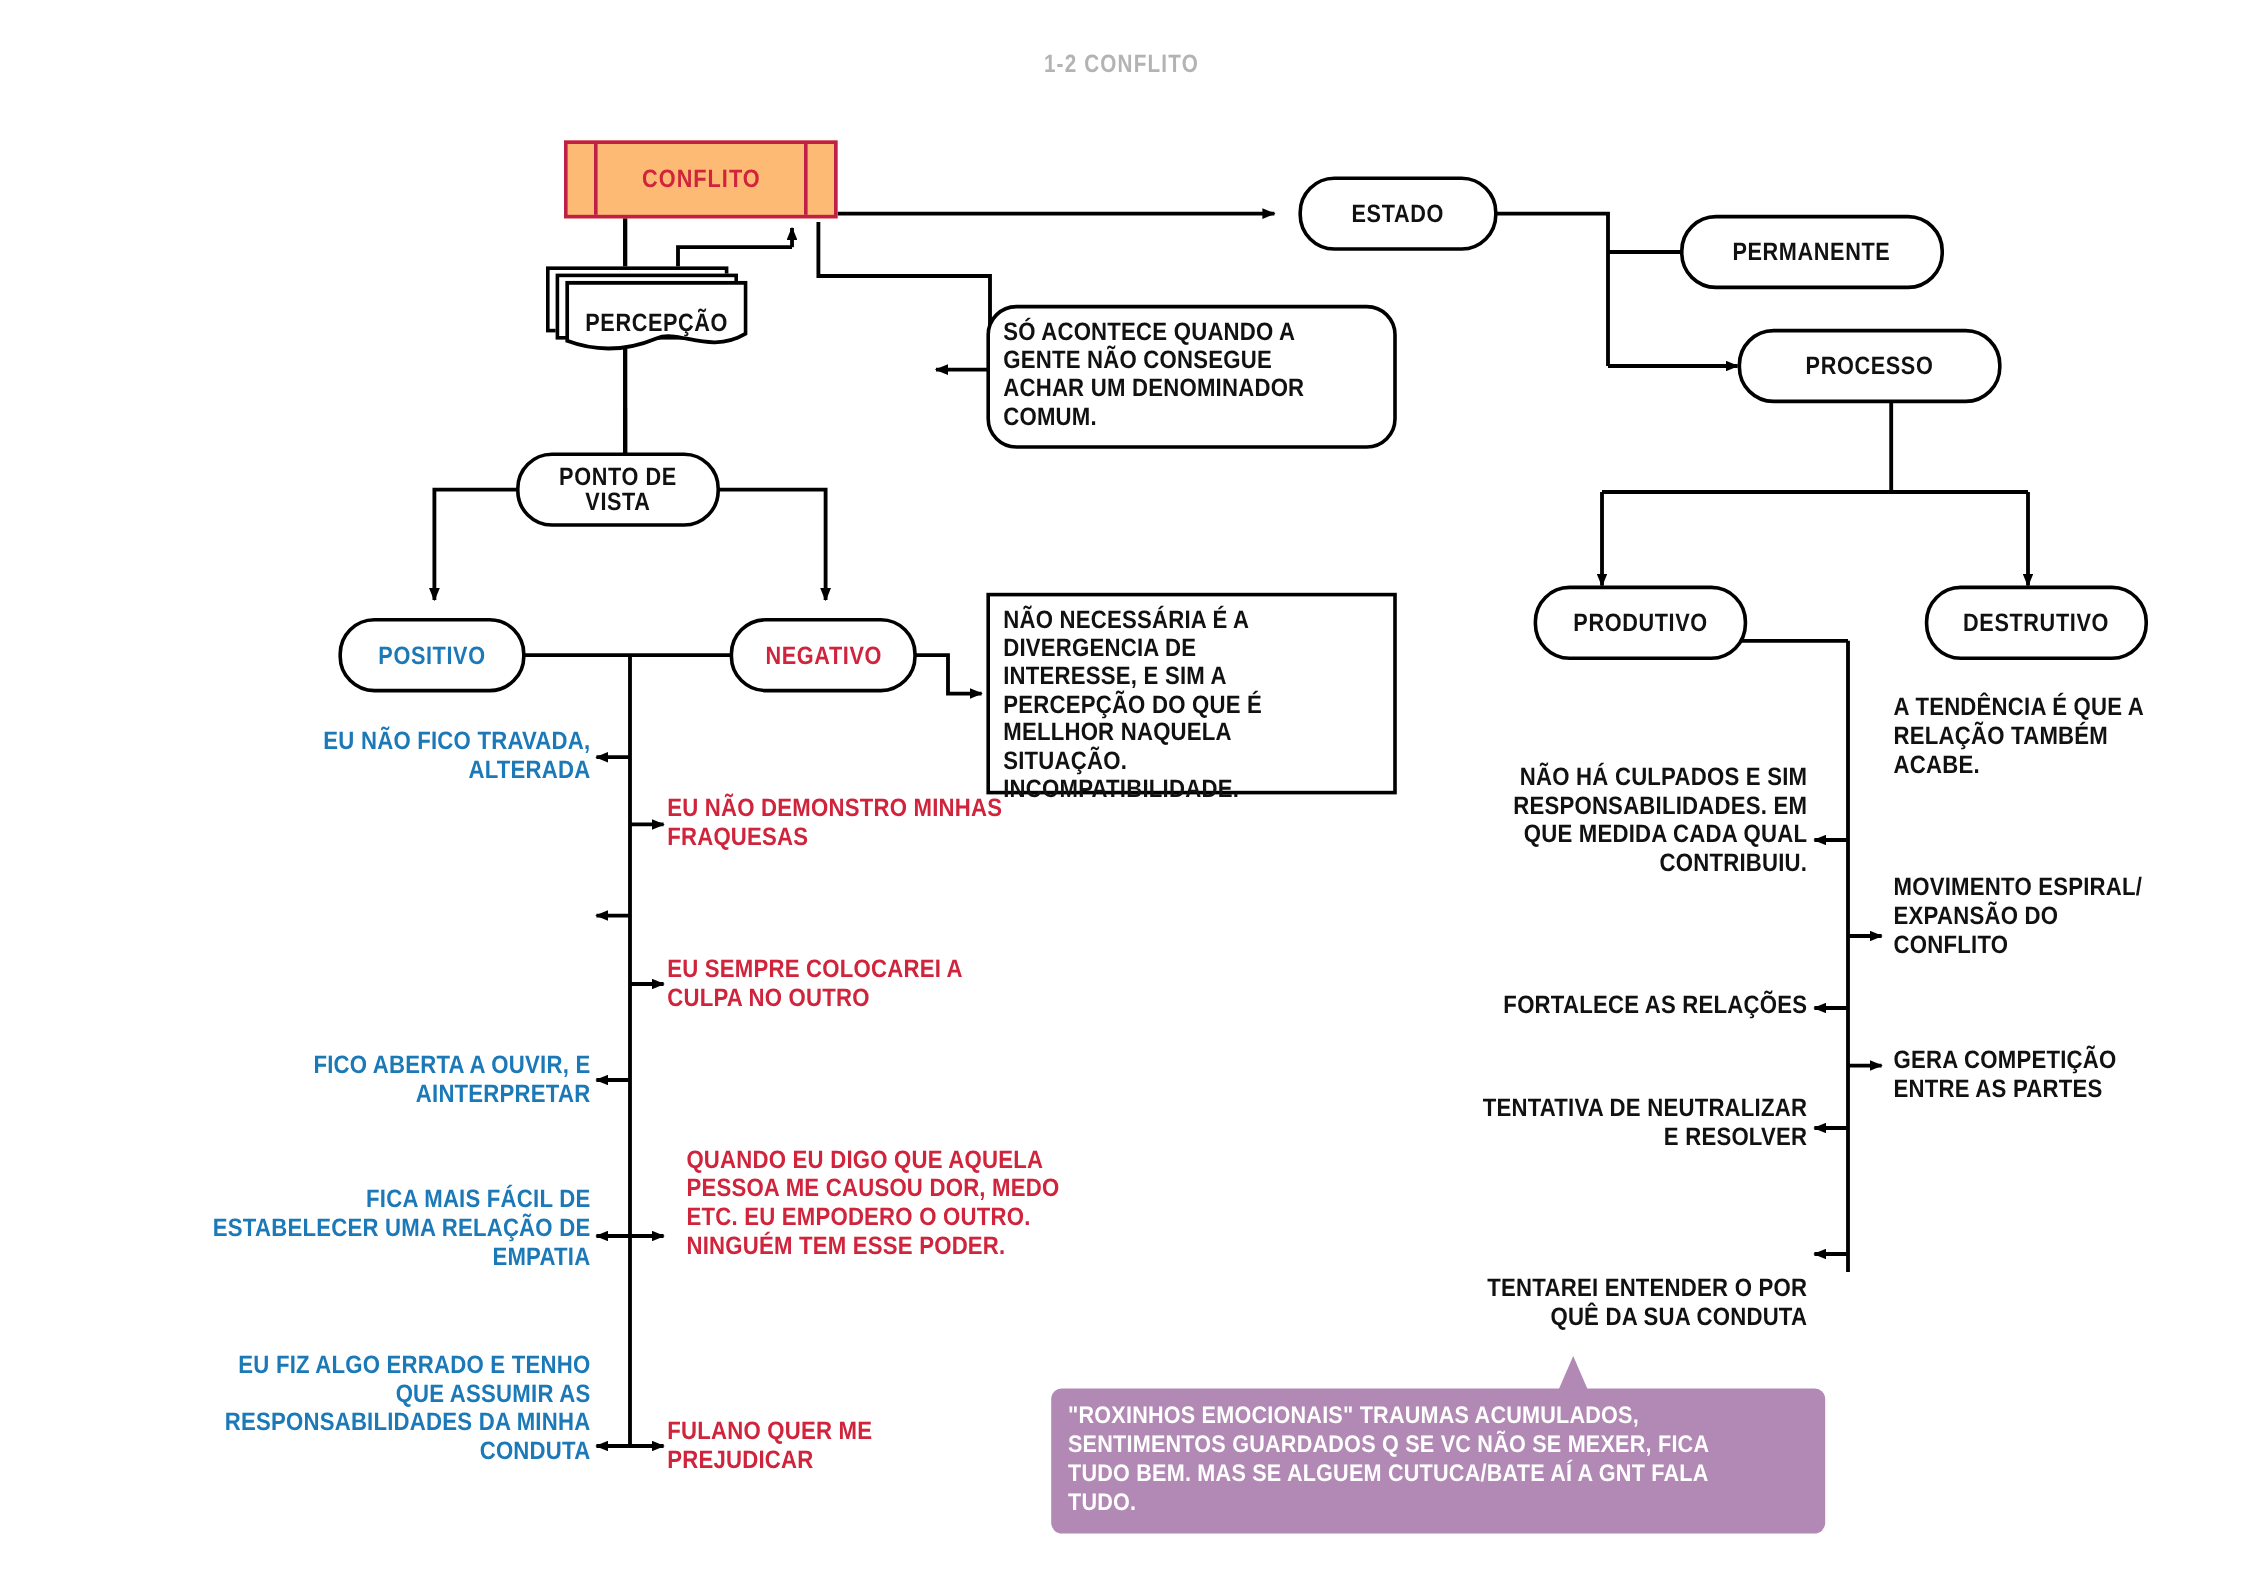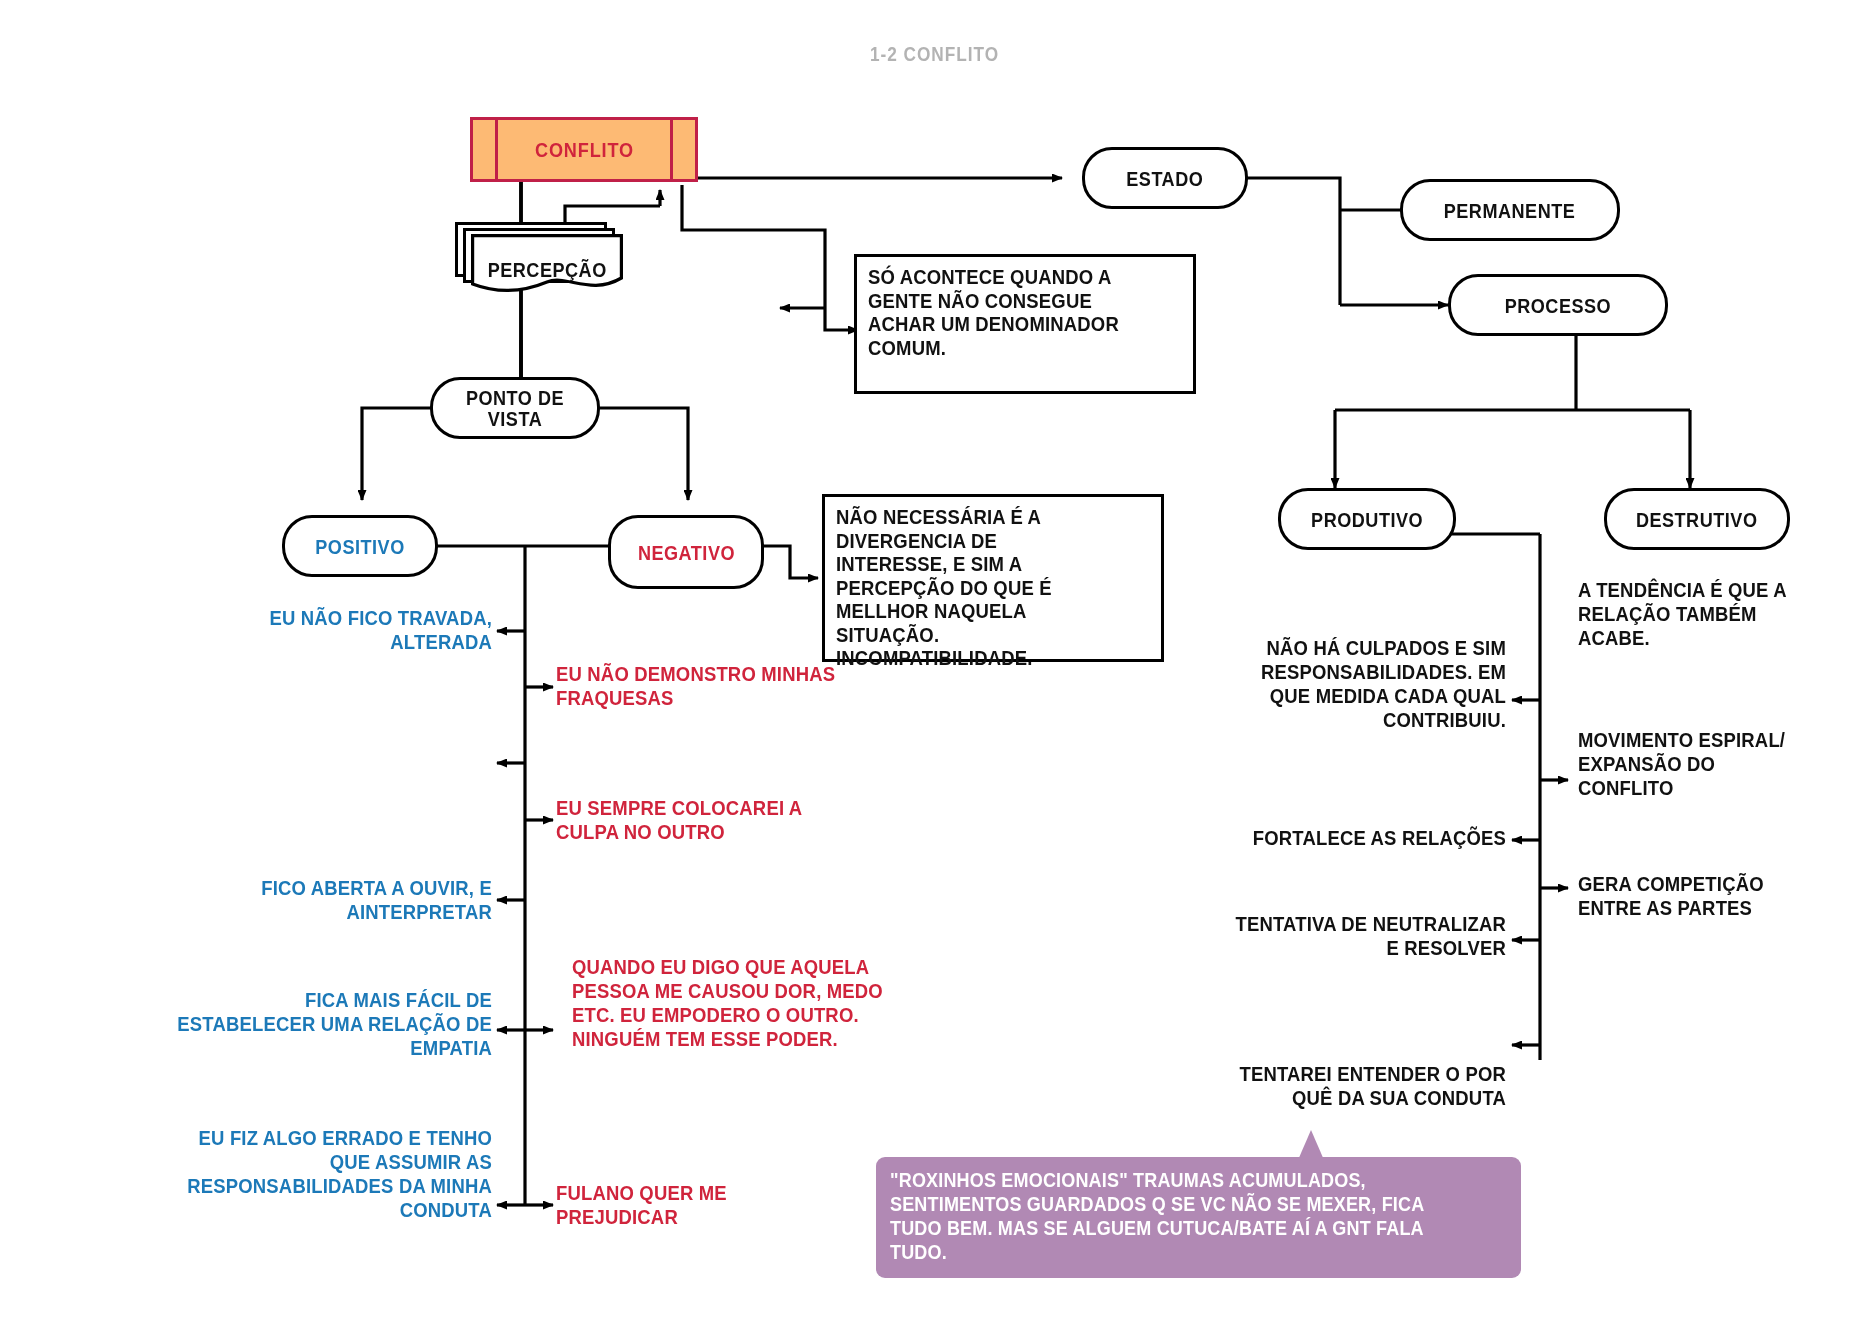--- a/index.html
+++ b/index.html
@@ -282,21 +282,21 @@
   </div>
 
   <div class="pill" style="left:430px;top:377px;width:170px;height:62px;">
     <span>PONTO DE VISTA</span>
   </div>
 
   <div class="pill blue" style="left:282px;top:515px;width:156px;height:62px;">
     <span>POSITIVO</span>
   </div>
 
-  <div class="pill red" style="left:608px;top:515px;width:156px;height:74px;">
+  <div class="pill red" style="left:608px;top:515px;width:156px;height:62px;">
     <span>NEGATIVO</span>
   </div>
 
   <div class="pill" style="left:1082px;top:147px;width:166px;height:62px;">
     <span>ESTADO</span>
   </div>
 
   <div class="pill" style="left:1400px;top:179px;width:220px;height:62px;">
     <span>PERMANENTE</span>
   </div>
@@ -306,21 +306,21 @@
   </div>
 
   <div class="pill" style="left:1278px;top:488px;width:178px;height:62px;">
     <span>PRODUTIVO</span>
   </div>
 
   <div class="pill" style="left:1604px;top:488px;width:186px;height:62px;">
     <span>DESTRUTIVO</span>
   </div>
 
-  <div class="note" style="left:854px;top:254px;width:342px;height:140px;">
+  <div class="note" style="left:822px;top:254px;width:342px;height:120px;border-radius:25px;">
     <span class="t">SÓ ACONTECE QUANDO A GENTE NÃO CONSEGUE ACHAR UM DENOMINADOR COMUM.</span>
   </div>
 
   <div class="note" style="left:822px;top:494px;width:342px;height:168px;">
     <span class="t">NÃO NECESSÁRIA É A DIVERGENCIA DE INTERESSE, E SIM A PERCEPÇÃO DO QUE É MELLHOR NAQUELA SITUAÇÃO. INCOMPATIBILIDADE.</span>
   </div>
 
   <div class="leaf blue r" style="left:130px;top:606px;width:362px;">
     <span class="t">EU NÃO FICO TRAVADA, ALTERADA</span>
   </div>

